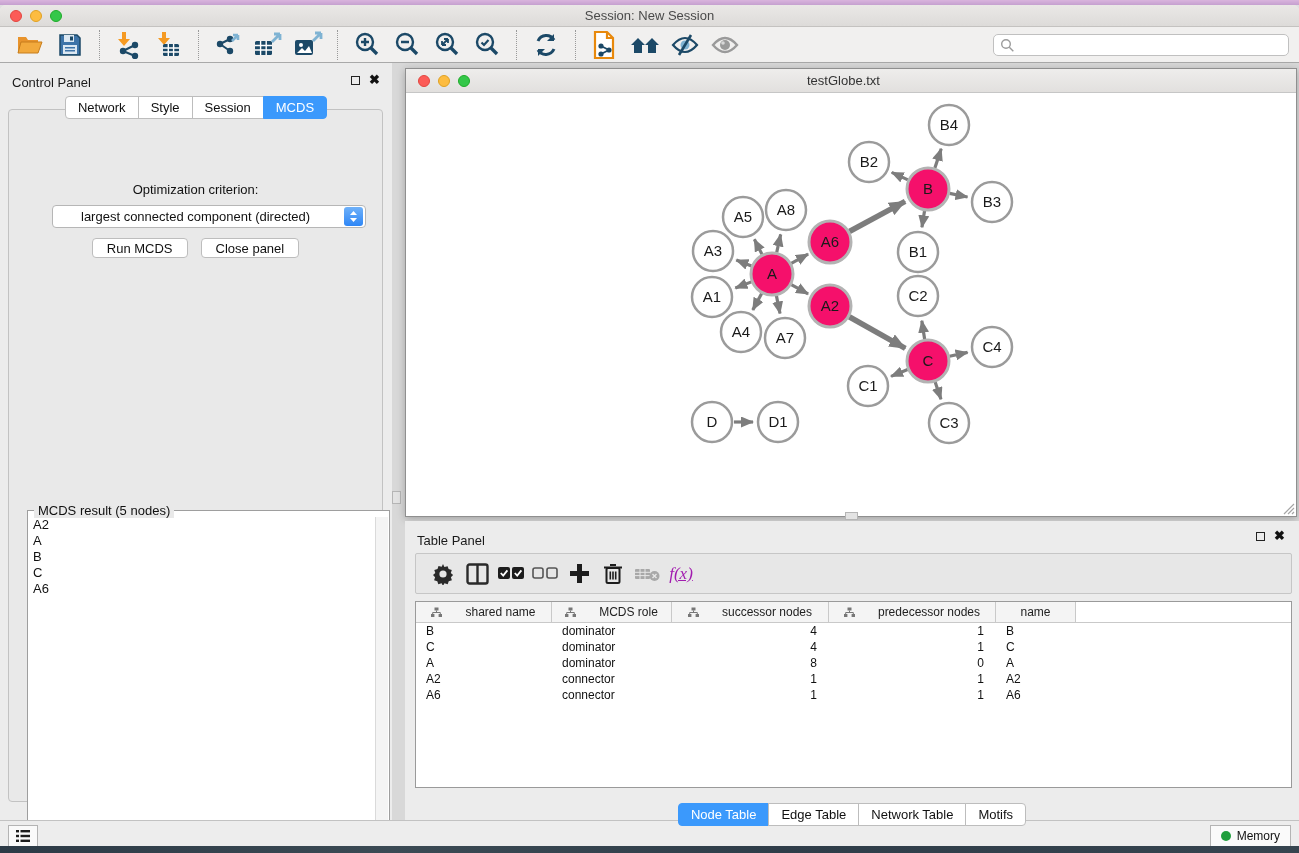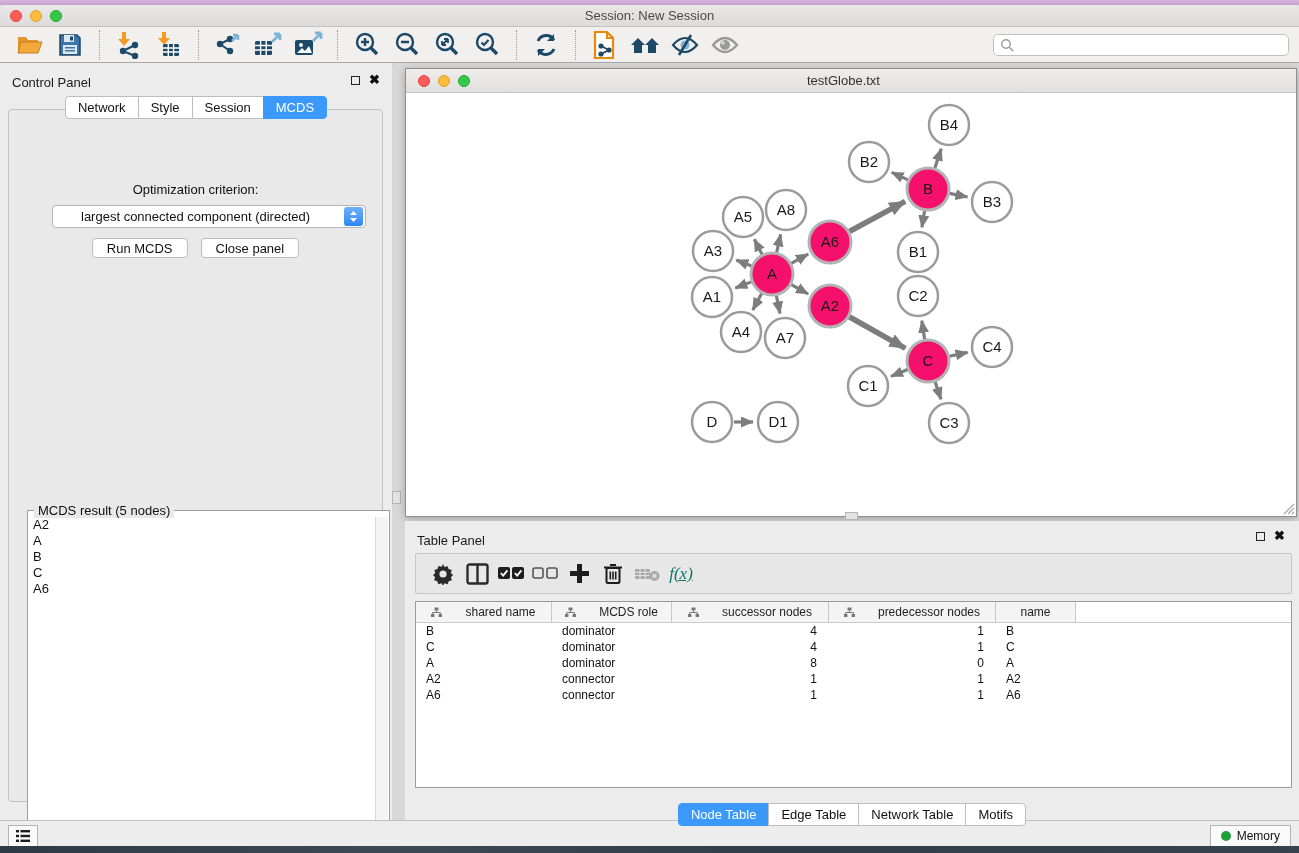--- a/index.html
+++ b/index.html
@@ -102,21 +102,21 @@
   
   .hdiv-handle { position:absolute; left:845px; top:449px; width:13px; height:8px;
                  background:#e3e3e3; border:1px solid #b5b5b5; }
 
   
   .tpanel { position:absolute; left:405px; top:458px; width:894px; height:299px; background:#ececec; }
   .tp-toolbar { position:absolute; left:10px; top:32px; width:877px; height:41px;
                 background:#e7e7e7; border:1px solid #c6c6c6; border-radius:2px;
                 display:flex; align-items:center; padding-left:10px; }
   .tp-ico { width:34px; height:28px; display:flex; align-items:center; justify-content:center; }
-  .tp-ico.fx { font-family:"Liberation Serif", serif; font-style:italic; font-size:17px; color:#0f766e;text-decoration:underline; }
+  .tp-ico.fx { font-family:"Liberation Serif", serif; font-style:italic; font-size:17px; color:#a21caf;text-decoration:underline; }
   .tp-table { position:absolute; left:10px; top:80px; width:877px; height:187px;
               background:#fff; border:1px solid #9a9a9a; overflow:hidden; }
   .tp-header { display:flex; height:21px; background:#f4f4f4; border-bottom:1px solid #c9c9c9; }
   .th { display:flex; align-items:center; justify-content:center; gap:23px;
         border-right:1px solid #c9c9c9; font-size:12px; color:#222; }
   .th:last-child { border-right:none; }
   .tr { display:flex; height:16px; }
   .td { font-size:12px; color:#111; line-height:16px; white-space:nowrap; overflow:hidden; }
   .td.l { padding-left:10px; text-align:left; }
   .td.r { padding-right:12px; text-align:right; }

